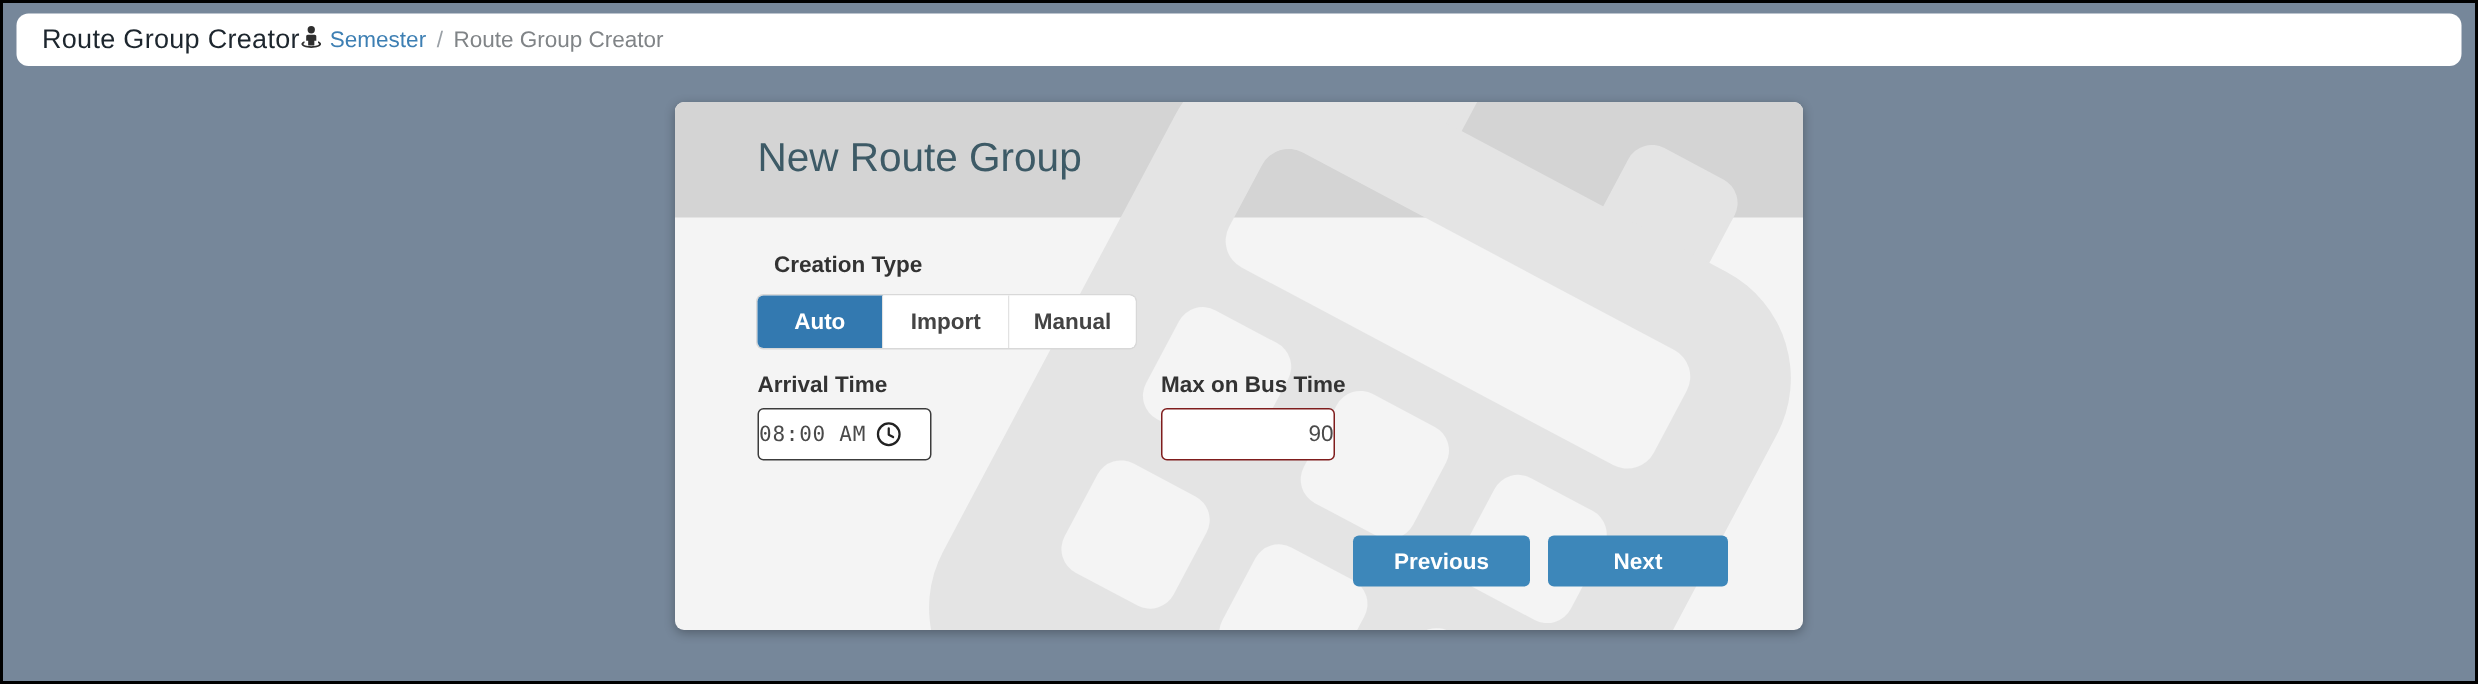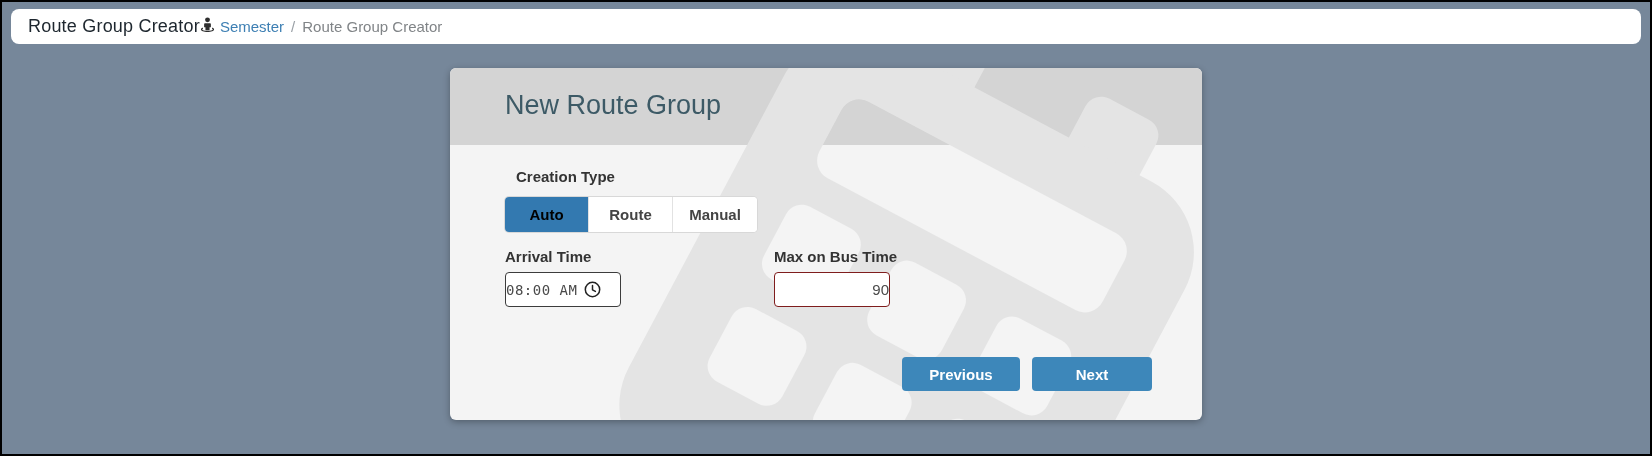--- a/index.html
+++ b/index.html
@@ -115,21 +115,21 @@
     font-family: "Liberation Sans", sans-serif;
     font-size: 15px;
     font-weight: 700;
     cursor: pointer;
     border-right: 1px solid #e2e2e2;
   }
   .seg-btn:first-child { border-radius: 4px 0 0 4px; }
   .seg-btn:last-child  { border-radius: 0 4px 4px 0; border-right: none; }
   .seg-btn.active {
     background: #3379b0;
-    color: #000000;
+    color: #ffffff;
   }
 
   
   .time-field {
     position: absolute;
     left: 55px; top: 204px;
     width: 116px; height: 35px;
     background: #ffffff;
     border: 1px solid #3c3c3c;
     border-radius: 4px;
@@ -227,21 +227,21 @@
       </g>
     </svg>
 
     <div class="card-content">
       <div class="card-title">New Route Group</div>
 
       <div class="field-label lbl-creation">Creation Type</div>
 
       <div class="btn-group">
         <button class="seg-btn active">Auto</button>
-        <button class="seg-btn">Route</button>
+        <button class="seg-btn">Import</button>
         <button class="seg-btn">Manual</button>
       </div>
 
       <div class="field-label lbl-arrival">Arrival Time</div>
       <div class="field-label lbl-maxbus">Max on Bus Time</div>
 
       <div class="time-field">
         <span class="time-value">08:00 AM</span>
         <span style="display:inline-flex;">
           <svg width="17" height="17" viewBox="0 0 17 17" fill="none">

